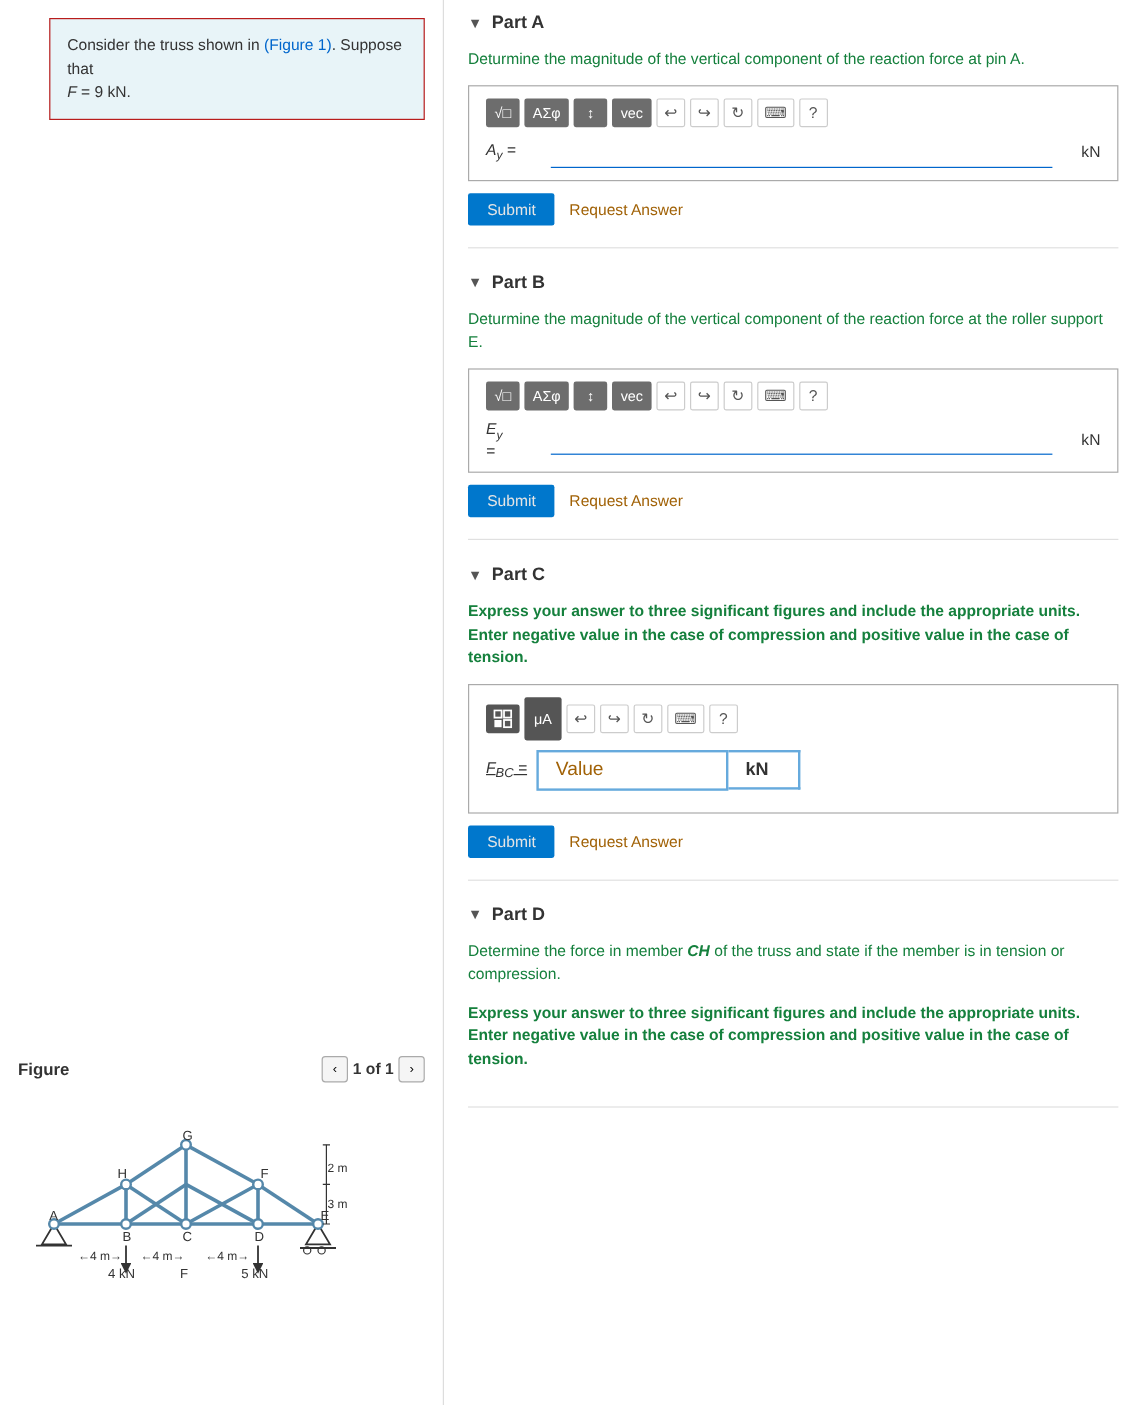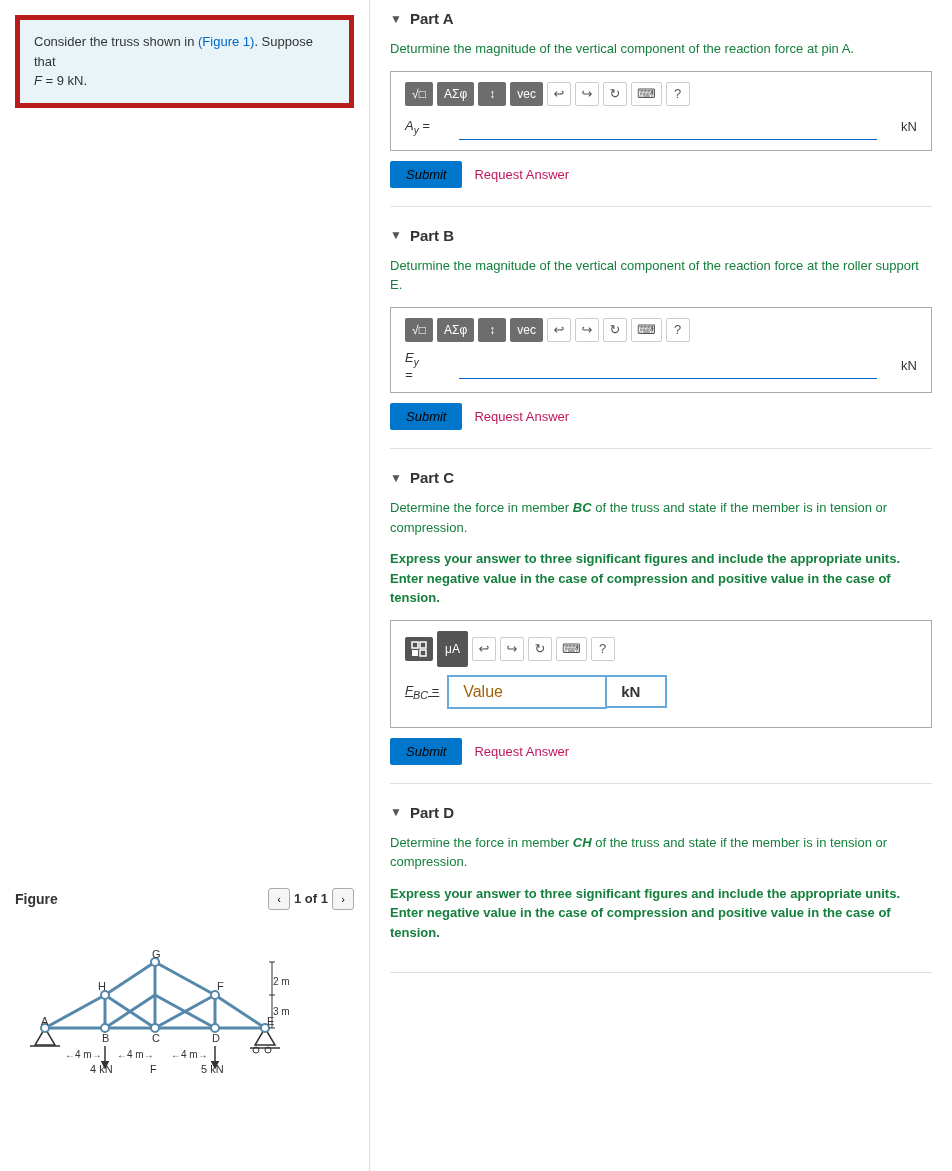--- a/index.html
+++ b/index.html
@@ -2,21 +2,21 @@
 <html><head>
   <meta charset="utf-8">
   <style>
     * { box-sizing: border-box; margin: 0; padding: 0; }
     body { font-family: Arial, sans-serif; font-size: 13px; background: #fff; color: #333; }
     
     .main-layout { display: flex; width: 952px; min-height: 1171px; }
     
     
     .left-panel { width: 370px; min-width: 370px; padding: 15px; border-right: 1px solid #ddd; position: relative; }
-    .problem-statement { background: #e8f4f8; border: 5px solid #b91c1c; padding: 12px 14px; font-size: 13px; line-height: 1.5; }
+    .problem-statement { background: #e8f4f8; border: 1px solid #b91c1c; padding: 12px 14px; font-size: 13px; line-height: 1.5; margin-left: 26px; }
     .problem-statement a { color: #0066cc; text-decoration: none; }
     
     .figure-label { font-weight: bold; font-size: 14px; color: #333; margin-top: 780px; display: flex; align-items: center; gap: 21px; }
     .figure-nav { display: flex; align-items: center; gap: 4px; margin-left: auto; }
     .fig-nav-btn { width: 22px; height: 22px; border: 1px solid #aaa; background: #f5f5f5; cursor: pointer; display: flex; align-items: center; justify-content: center; font-size: 11px; border-radius: 3px; }
     .page-indicator { font-size: 13px; }
     
     
     .right-panel { flex: 1; padding: 10px 20px 20px 20px; overflow-y: auto; }
     
@@ -38,22 +38,22 @@
     .input-label sub { font-size: 10px; }
     .text-input { border: none; border-bottom: 1px solid #0066cc; flex: 1; height: 26px; font-size: 13px; outline: none; padding: 2px 4px; }
     .unit-label { font-size: 13px; color: #333; }
     
     .answer-input-row { display: flex; align-items: center; gap: 0; margin: 8px 0; }
     .answer-label { font-size: 13px; font-style: italic; margin-right: 8px; text-decoration: underline; }
     .answer-value-box { border: 2px solid #66aadd; padding: 6px 14px; font-size: 16px; color: #aaa; min-width: 160px; }
     .answer-unit-box { border: 2px solid #66aadd; border-left: none; padding: 6px 14px; font-size: 15px; font-weight: bold; min-width: 60px; }
     
     .action-row { display: flex; align-items: center; gap: 12px; margin-top: 8px; }
-    .submit-btn { background: #0077cc; color: #000000; border: none; padding: 6px 16px; font-size: 13px; cursor: pointer; border-radius: 2px; font-style: italic; }
-    .request-link { color: #be185d; text-decoration: none; font-size: 13px; cursor: pointer; }
+    .submit-btn { background: #0077cc; color: #e5e5e5; border: none; padding: 6px 16px; font-size: 13px; cursor: pointer; border-radius: 2px; }
+    .request-link { color: #a16207; text-decoration: none; font-size: 13px; cursor: pointer; }
     
     
     .info-box { background: #e8f4f8; border: 1px solid #c8e0ea; padding: 12px 14px; margin: 16px 0; font-size: 13px; line-height: 1.5; }
     .grid-icon { background: #555; color: #fff; padding: 3px 6px; border: none; cursor: pointer; border-radius: 2px; font-size: 11px; height: 24px; display: flex; align-items: center; }
     .mu-icon { background: #555; color: #fff; padding: 3px 8px; border: none; cursor: pointer; border-radius: 2px; font-size: 12px; height: 36px; display: flex; align-items: center; }
     
     
     .truss-svg { width: 340px; height: 170px; }
   </style>
 </head>
@@ -217,23 +217,20 @@
         <button class="submit-btn">Submit</button>
         <a href="#" class="request-link">Request Answer</a>
       </div>
     </div>
 
 
     <div class="part-section">
       <div class="part-header">
         <span class="arrow">▼</span>
         <span>Part C</span>
-      </div>
-      <div class="part-description">
-        <span>Determine the force in member </span><em><strong>BC</strong></em><span> of the truss and state if the member is in tension or compression.</span>
       </div>
       <div class="part-description" style="font-weight: bold;">Express your answer to three significant figures and include the appropriate units. Enter negative value in the case of compression and positive value in the case of tension.</div>
 
       <div class="input-box" style="margin-top:10px;">
         <div class="toolbar">
           <button class="grid-icon">
             <svg width="16" height="16" viewBox="0 0 16 16">
                 <rect x="1" y="1" width="6" height="6" fill="none" stroke="#fff" stroke-width="1.5"></rect>
                 <rect x="9" y="1" width="6" height="6" fill="none" stroke="#fff" stroke-width="1.5"></rect>
                 <rect x="1" y="9" width="6" height="6" fill="#fff"></rect>

